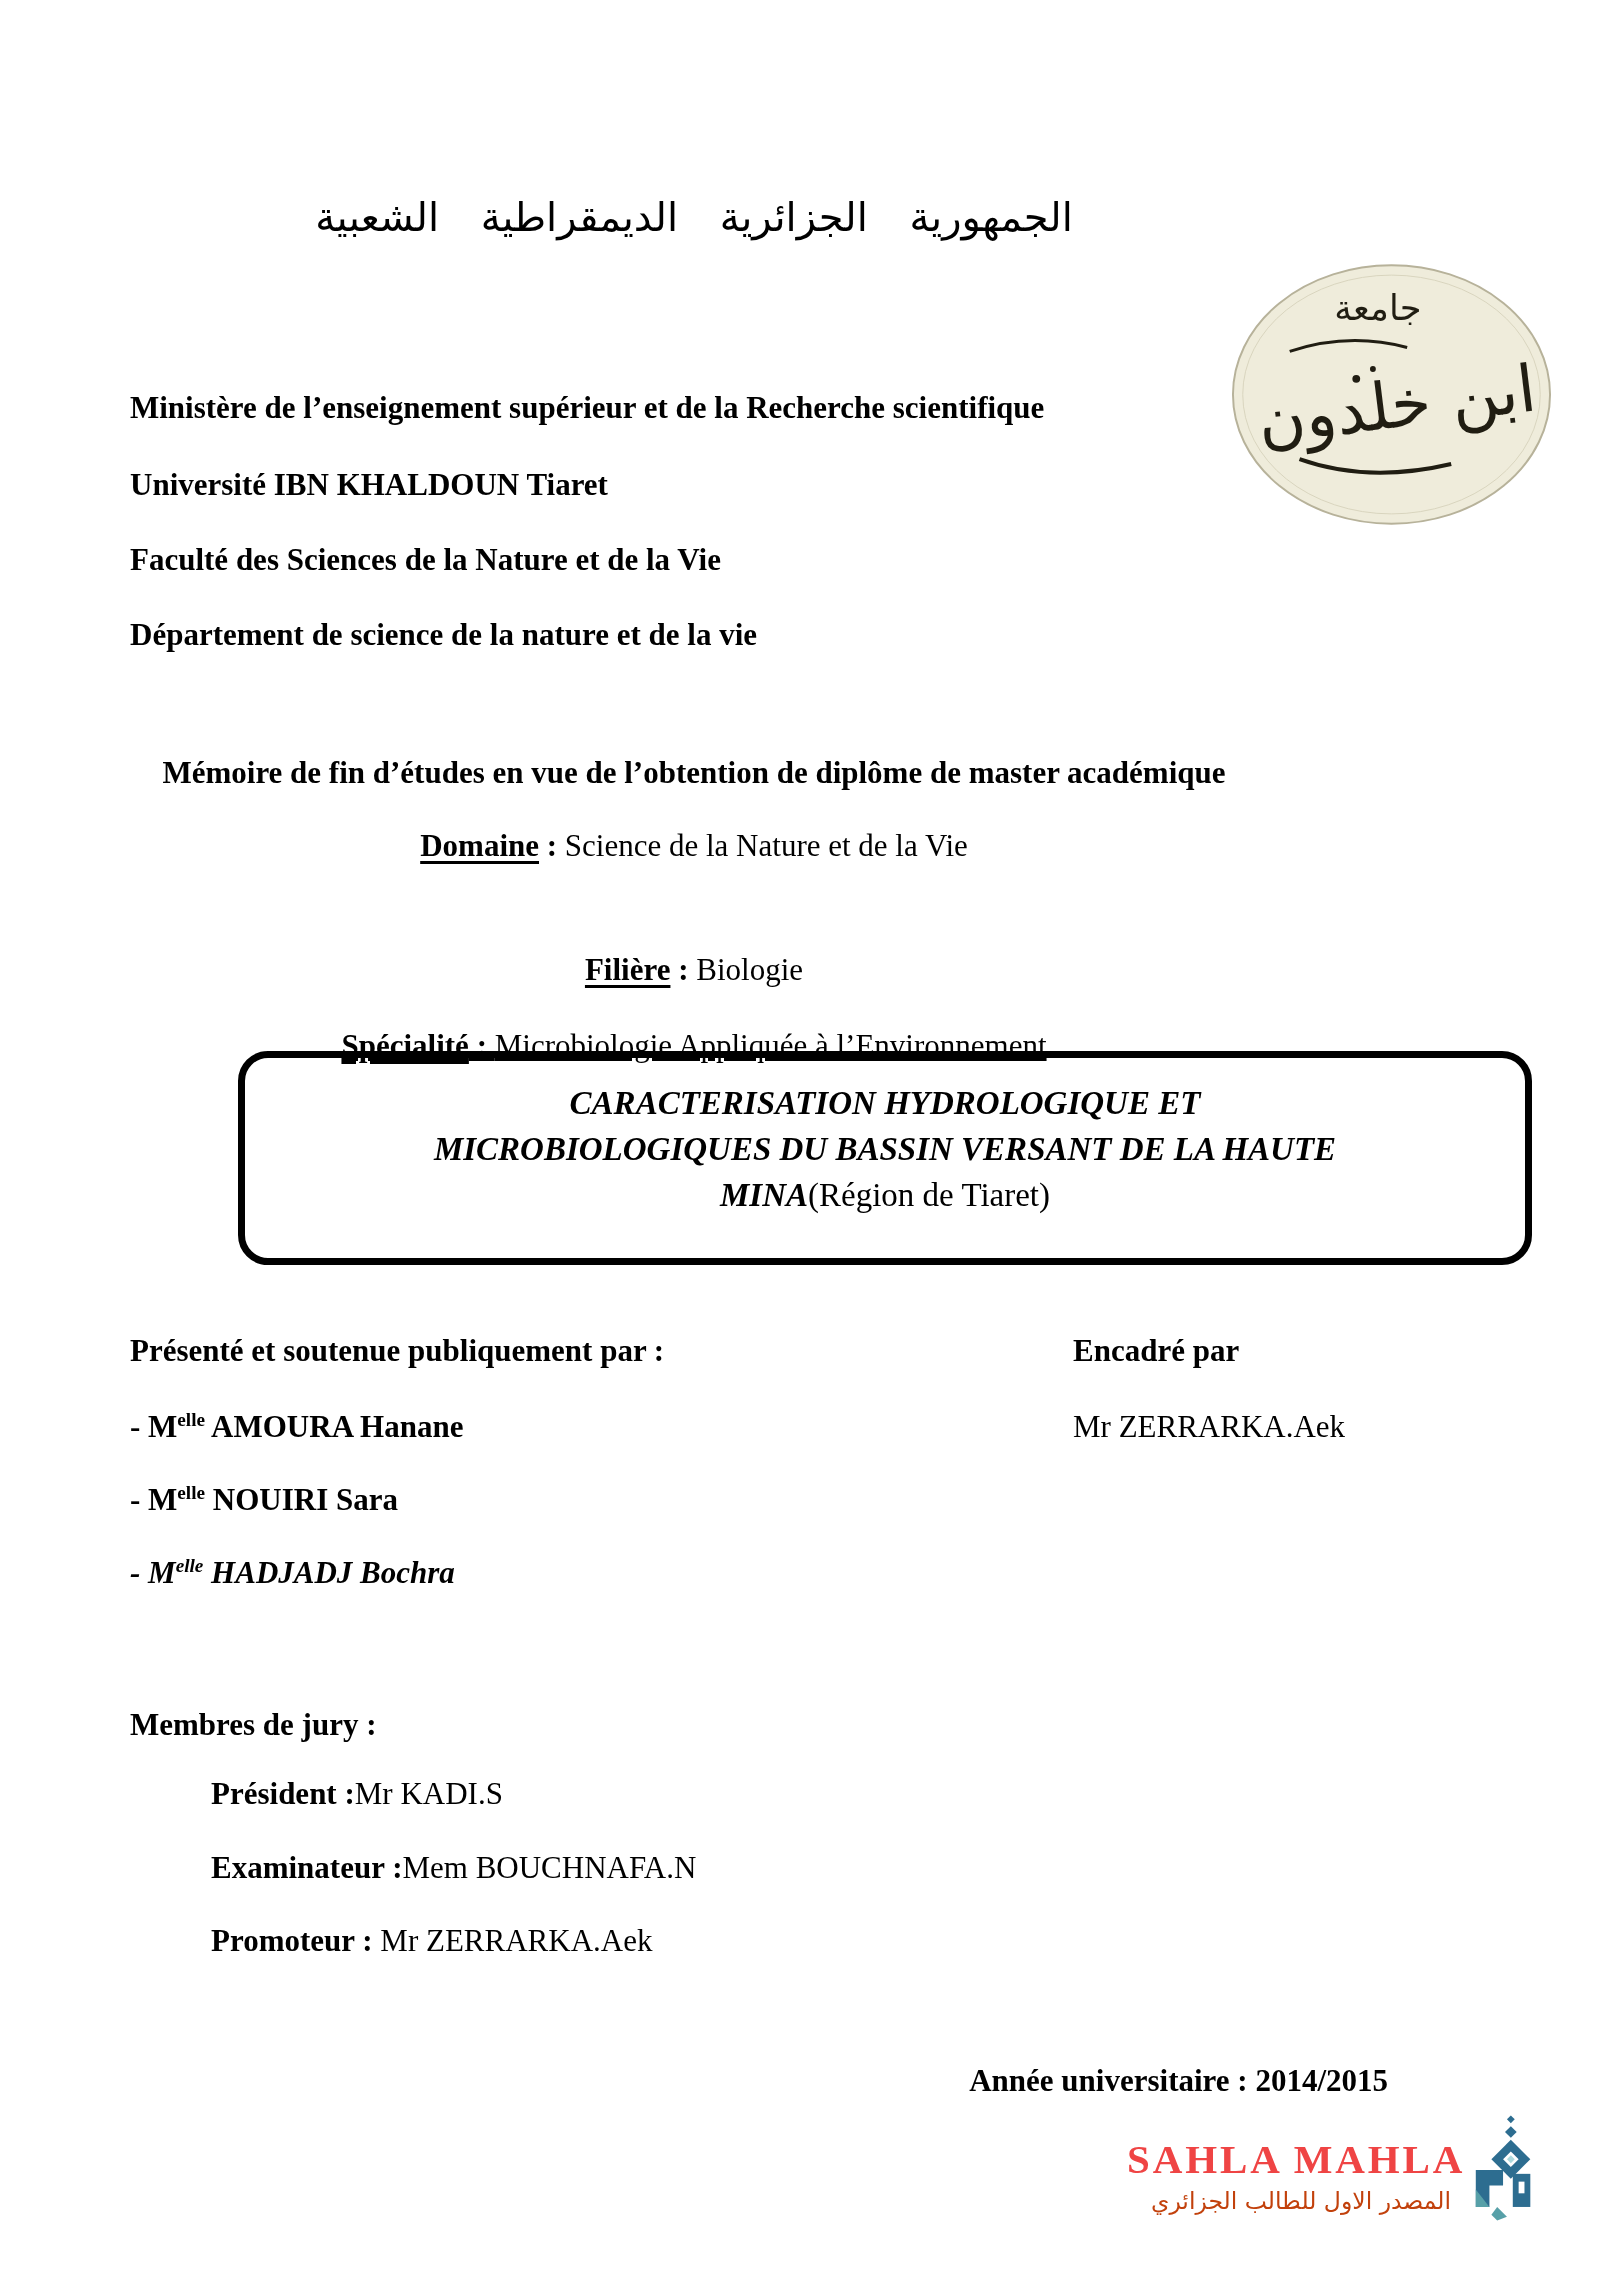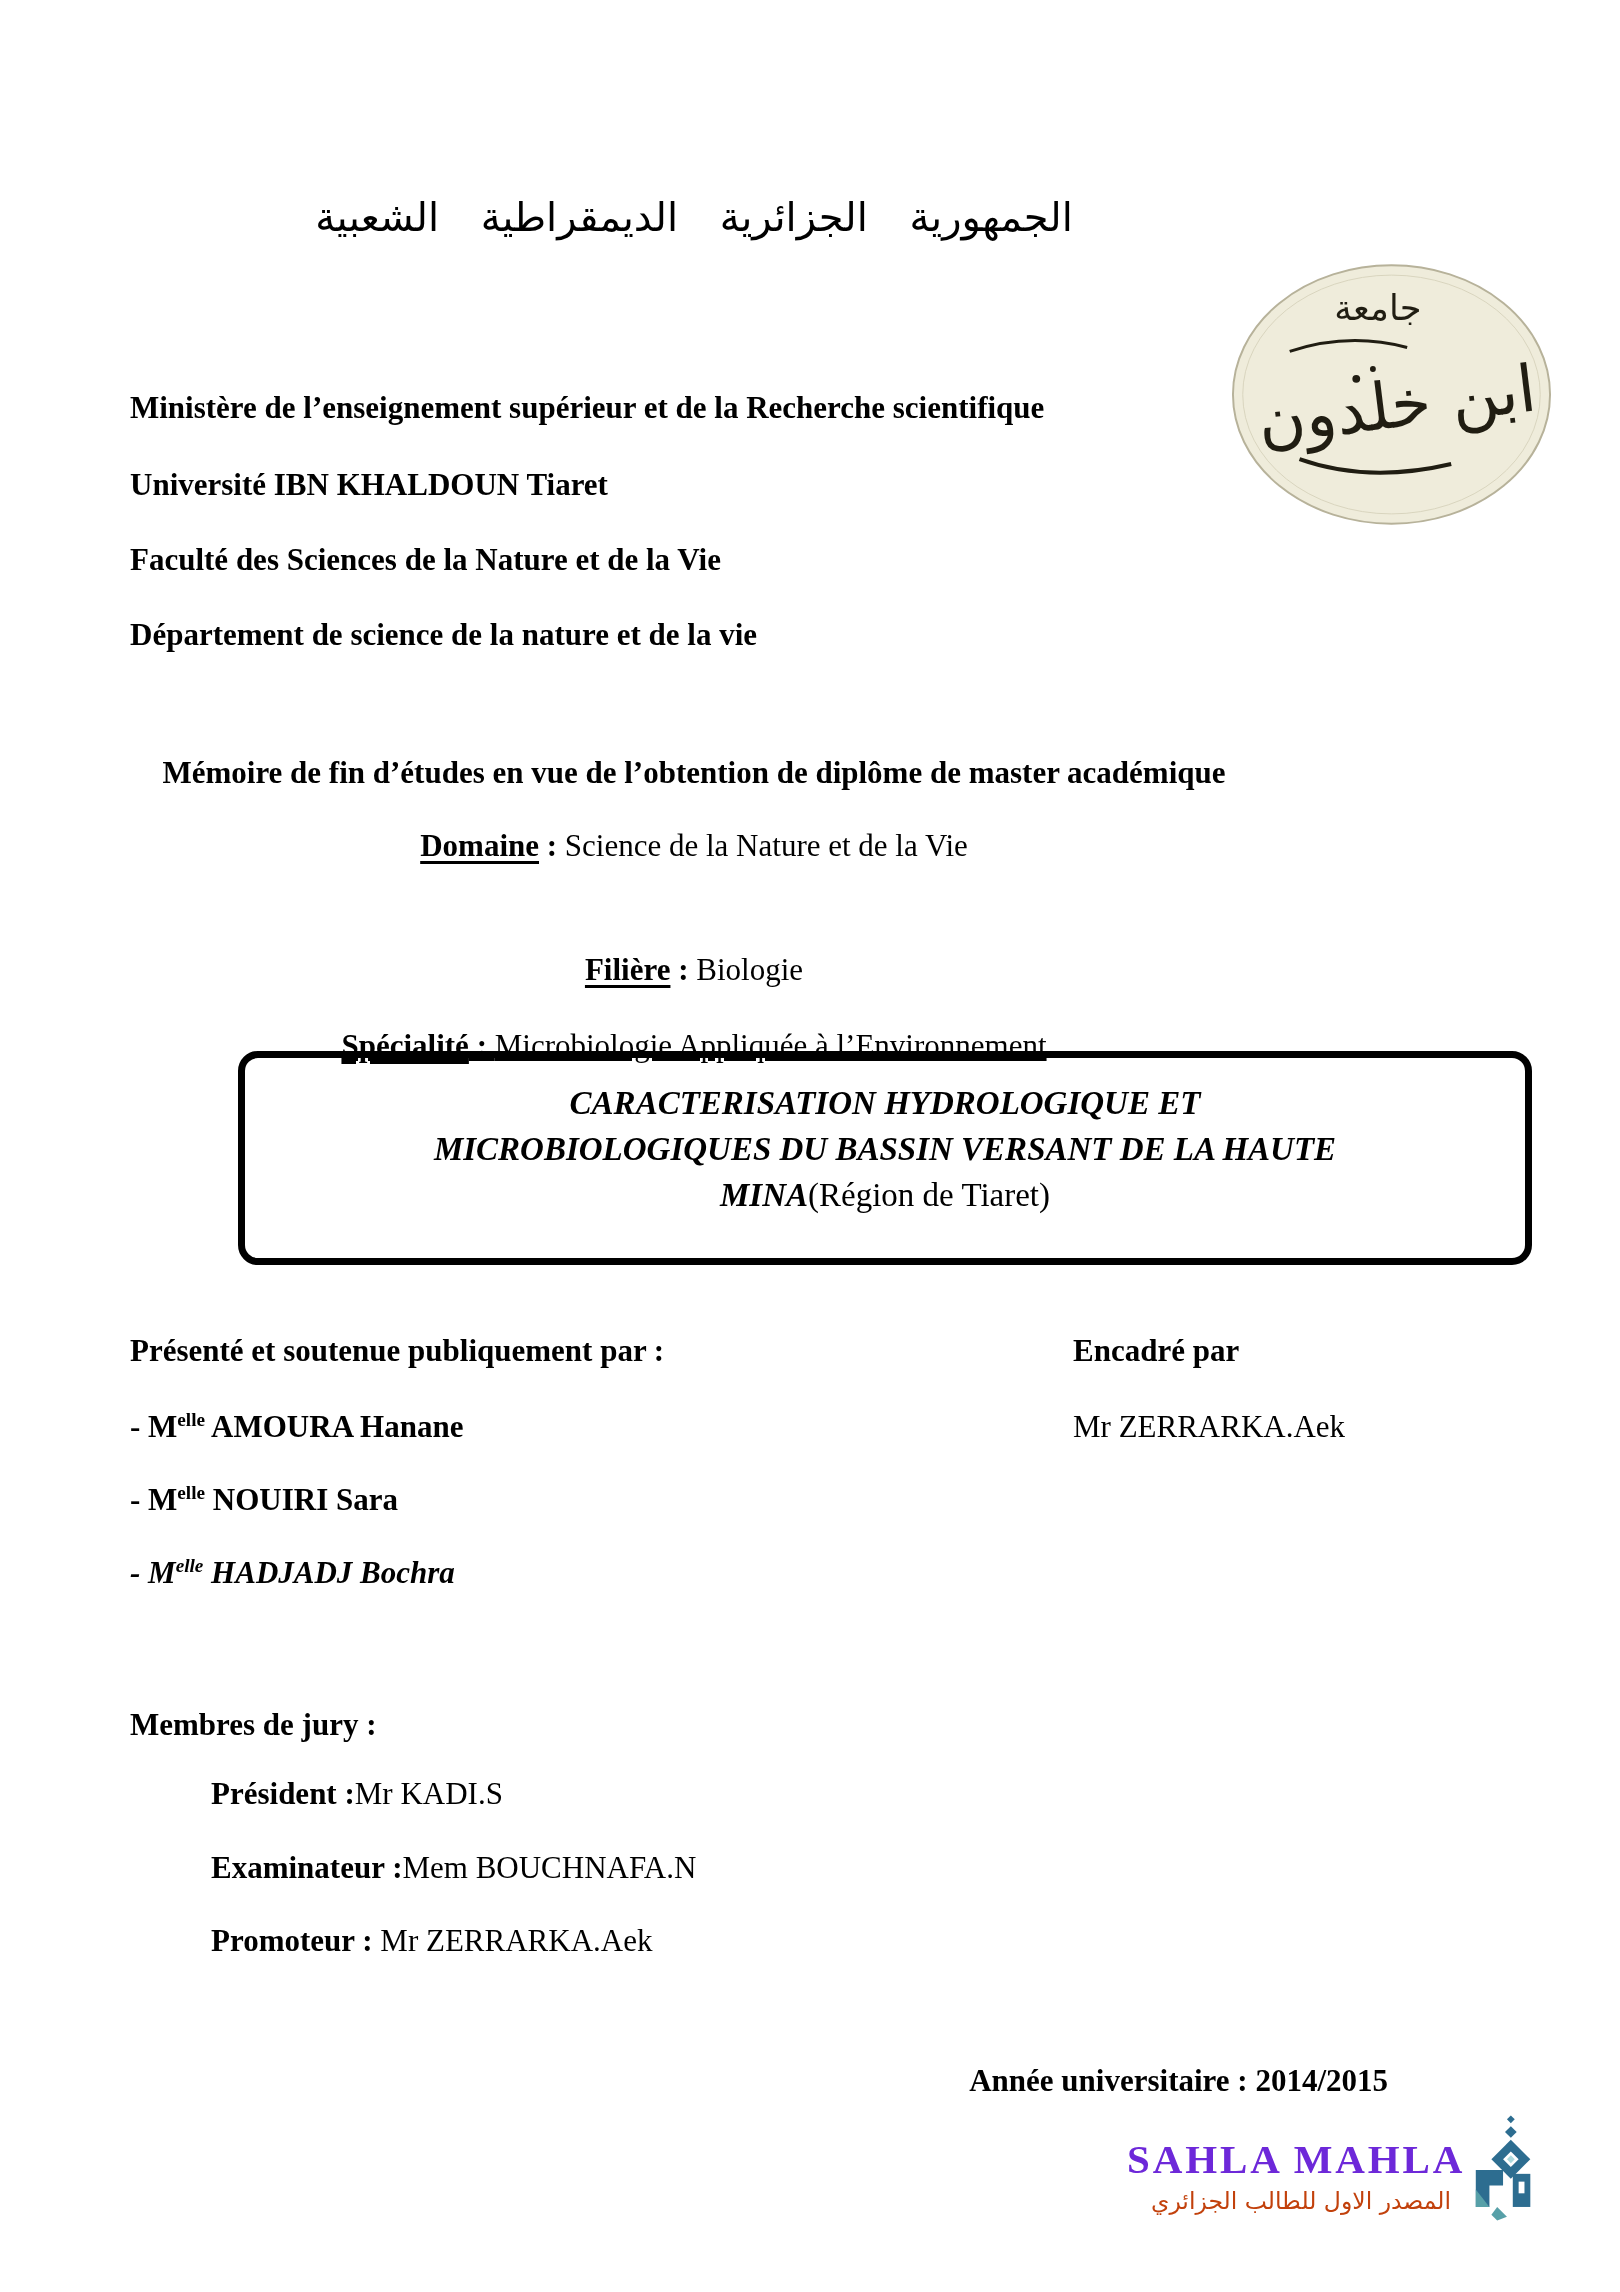--- a/index.html
+++ b/index.html
@@ -23,40 +23,40 @@
     word-spacing:29px;
     direction:rtl;
   }
   .u{text-decoration:underline;text-decoration-thickness:2.5px;text-underline-offset:4.9px;}
   .title-box{
     position:absolute;
     left:238px;top:1051px;
     width:1294px;height:214px;
     box-sizing:border-box;
     border:7.8px solid #000;
-    border-radius:20px;
+    border-radius:30px;
     text-align:center;
     padding-top:21.6px;
   }
   .title-box .tl{
     font-size:33px;
     font-weight:bold;
     font-style:italic;
     line-height:46px;
   }
   .title-box .reg{font-style:normal;font-weight:normal;}
   sup.melle{font-size:0.62em;vertical-align:super;line-height:0;}
   .seal{position:absolute;left:1231px;top:263px;width:321px;height:263px;}
   .footer-brand{position:absolute;left:1127px;top:2135px;width:353px;}
   .footer-wordmark{
     font-family:"Liberation Serif",serif;
     font-weight:bold;
     font-size:41px;
     letter-spacing:2.9px;
-    color:#6d28d9;
+    color:#ef4444;
     white-space:nowrap;
   }
   .footer-tagline{
     font-family:"DejaVu Sans",sans-serif;
     font-size:23.5px;
     color:#c2410c;
     direction:rtl;
     text-align:center;
     margin-top:3.9px;
     width:348px;

